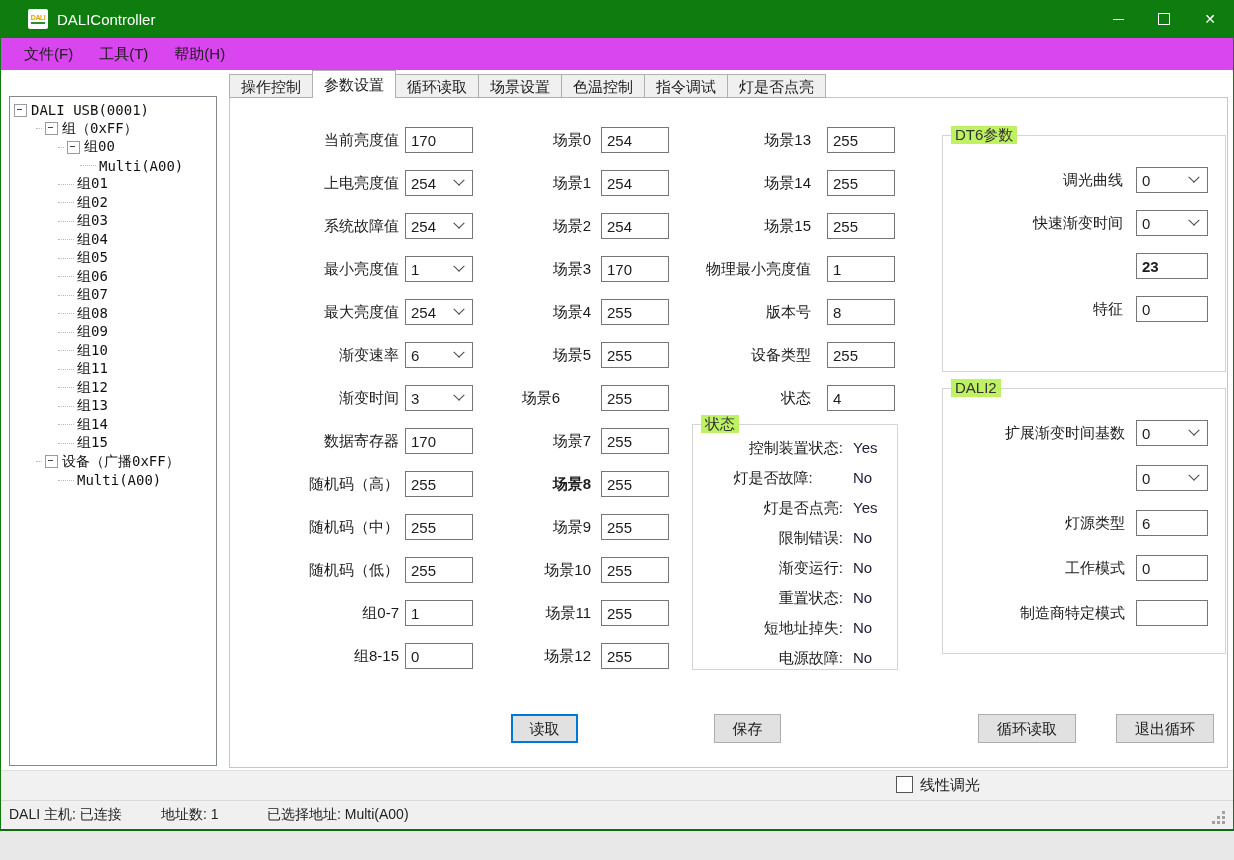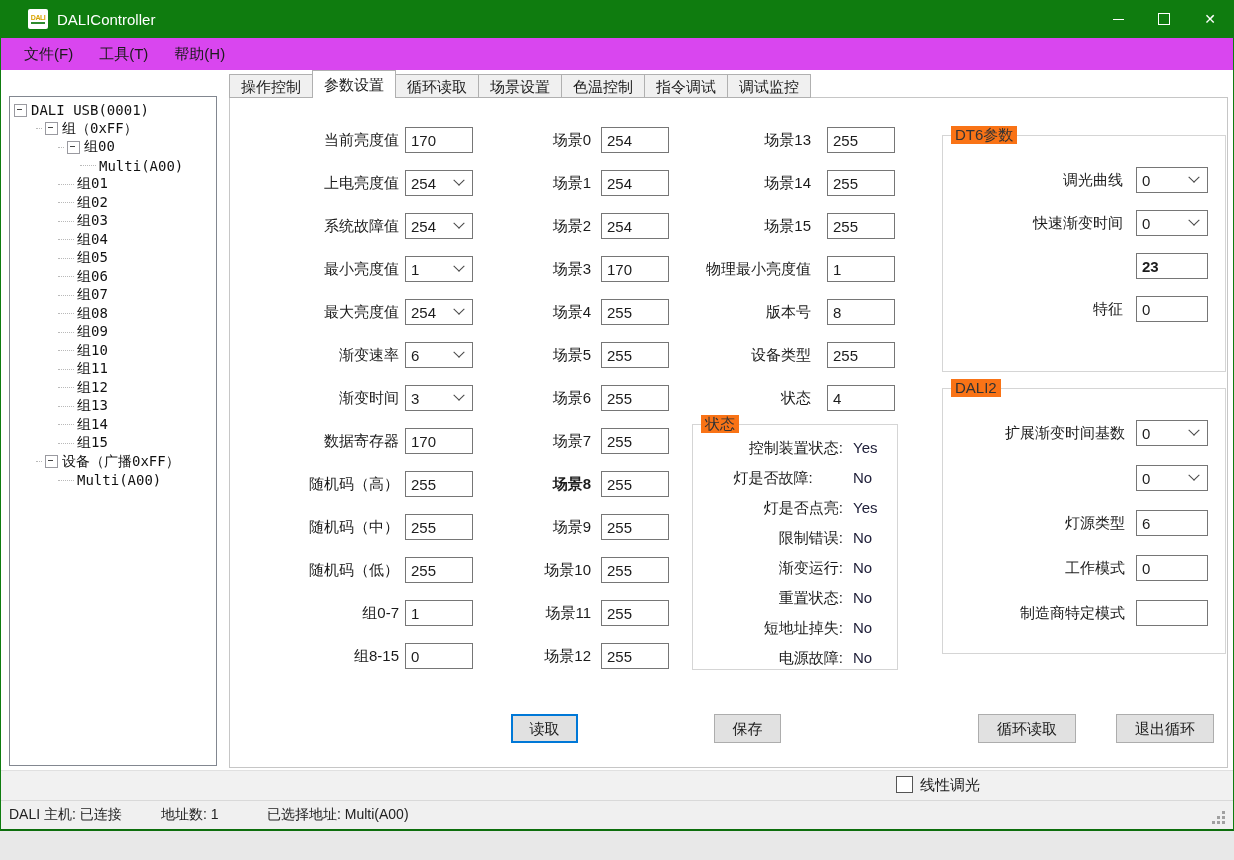--- a/index.html
+++ b/index.html
@@ -31,21 +31,21 @@
   .tab{font-size:15px;color:#1b1b1b;padding:0 11px;height:24px;line-height:23px;background:#f0f0f0;border:1px solid #b0b0b0;margin-right:-1px;box-sizing:border-box;}
   .tab.active{height:28px;line-height:27px;background:#fff;border-bottom:none;z-index:4;position:relative;}
   .panel{position:absolute;left:228px;top:97px;width:999px;height:671px;background:#fff;border:1px solid #c6c6c6;box-sizing:border-box;z-index:1;}
   
   .flabel{position:absolute;height:26px;line-height:26px;font-size:15px;color:#1b1b1b;text-align:right;z-index:2;}
   .tbox,.combo{position:absolute;height:26px;background:#fff;border:1px solid #767676;box-sizing:border-box;display:flex;align-items:center;z-index:2;}
   .tbox .val,.combo .val{font-size:15px;color:#1c1c1c;padding-left:5px;flex:1;}
   .chev{width:7px;height:7px;border-right:1.5px solid #484848;border-bottom:1.5px solid #484848;transform:rotate(45deg) translate(-2px,-2px);margin-right:9px;flex:none;}
   
   .groupbox{position:absolute;border:1px solid #d5d5d5;box-sizing:border-box;z-index:2;background:transparent;}
-  .legend{position:absolute;top:-10px;left:8px;background:#f97316;padding:0 4px;font-size:15px;color:#333;line-height:18px;}
+  .legend{position:absolute;top:-10px;left:8px;background:#bef264;padding:0 4px;font-size:15px;color:#333;line-height:18px;}
   .slabel{position:absolute;height:20px;line-height:20px;font-size:15px;color:#1b1b1b;text-align:right;z-index:2;}
   .sval{position:absolute;height:20px;line-height:20px;font-size:15px;color:#20203a;text-align:left;z-index:2;}
   
   .btn{position:absolute;height:29px;line-height:27px;background:#e1e1e1;border:1px solid #adadad;box-sizing:border-box;text-align:center;font-size:15px;color:#1b1b1b;z-index:2;}
   .btn.focused{border:1px solid #0078d7;box-shadow:inset 0 0 0 1px #0078d7;}
   
   .band{position:absolute;left:0;top:770px;width:100%;height:30px;background:#f1f1f1;border-top:1px solid #e0e0e0;box-sizing:border-box;}
   .cbx{position:absolute;left:895px;top:776px;width:17px;height:17px;background:#fff;border:1px solid #555;box-sizing:border-box;z-index:2;}
   .cbxlabel{position:absolute;left:919px;top:770px;height:30px;line-height:30px;font-size:15px;color:#1b1b1b;z-index:2;}
   .statusbar{position:absolute;left:0;top:800px;width:100%;height:29px;background:#f0f0f0;border-top:1px solid #d9d9d9;box-sizing:border-box;}
@@ -195,21 +195,21 @@
         </div>
       </div>
 
     <div class="tabstrip" id="tabs">
         <div class="tab">操作控制</div>
         <div class="tab active">参数设置</div>
         <div class="tab">循环读取</div>
         <div class="tab">场景设置</div>
         <div class="tab">色温控制</div>
         <div class="tab">指令调试</div>
-        <div class="tab">调试监控</div>
+        <div class="tab">灯是否点亮</div>
       </div>
     <div class="panel"></div>
 
     <div class="groupbox" style="left:691px;top:424px;width:206px;height:246px;">
       <span class="legend">状态</span>
     </div>
     <div class="groupbox" style="left:941px;top:135px;width:284px;height:237px;">
       <span class="legend">DT6参数</span>
     </div>
     <div class="groupbox" style="left:941px;top:388px;width:284px;height:266px;">
@@ -308,21 +308,21 @@
         <span class="val">170</span>
       </div>
       <div class="flabel" style="position: absolute; left: 490px; top: 299px; width: 100px; height: 26px;">场景4</div>
       <div class="tbox" style="position: absolute; left: 600px; top: 299px; width: 68px; height: 26px;">
         <span class="val">255</span>
       </div>
       <div class="flabel" style="position: absolute; left: 490px; top: 342px; width: 100px; height: 26px;">场景5</div>
       <div class="tbox" style="position: absolute; left: 600px; top: 342px; width: 68px; height: 26px;">
         <span class="val">255</span>
       </div>
-      <div class="flabel" style="position: absolute; left: 490px; top: 385px; width: 100px; height: 26px;">场景6</div>
+      <div class="flabel" style="position: absolute; left: 490px; top: 385px; width: 100px; height: 26px; text-align: center;">场景6</div>
       <div class="tbox" style="position: absolute; left: 600px; top: 385px; width: 68px; height: 26px;">
         <span class="val">255</span>
       </div>
       <div class="flabel" style="position: absolute; left: 490px; top: 428px; width: 100px; height: 26px;">场景7</div>
       <div class="tbox" style="position: absolute; left: 600px; top: 428px; width: 68px; height: 26px;">
         <span class="val">255</span>
       </div>
       <div class="flabel" style="position: absolute; left: 490px; top: 471px; width: 100px; height: 26px; font-weight: bold;">场景8</div>
       <div class="tbox" style="position: absolute; left: 600px; top: 471px; width: 68px; height: 26px;">
         <span class="val">255</span>

